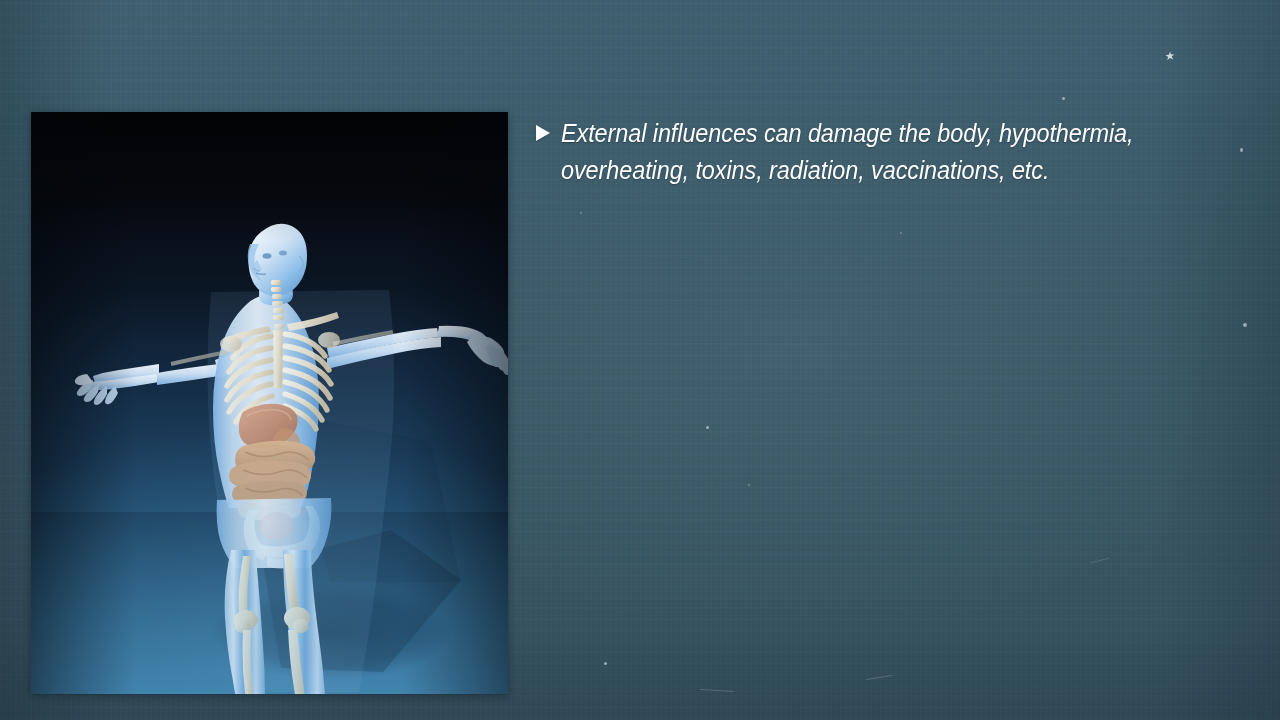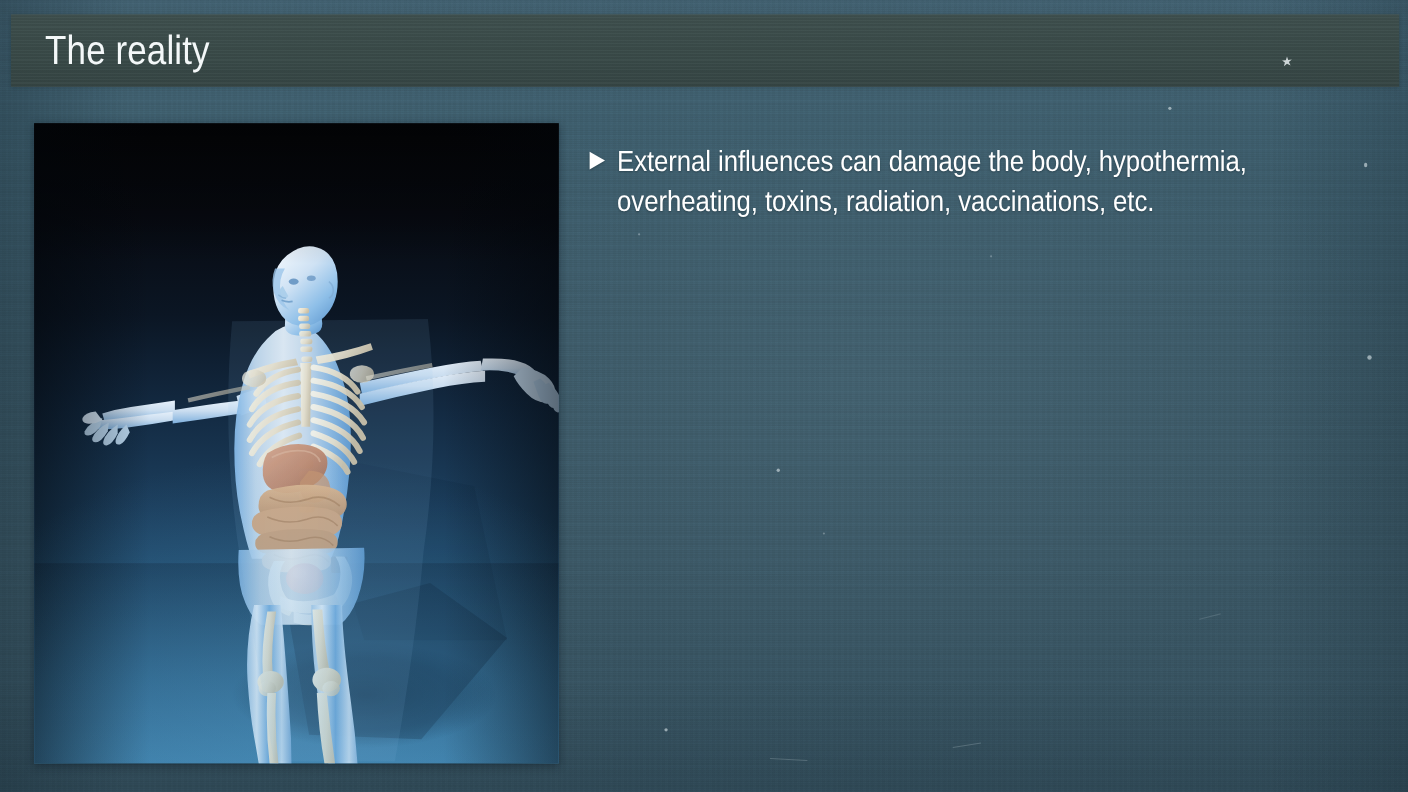--- a/index.html
+++ b/index.html
@@ -122,23 +122,24 @@
     width: 10px;
     height: 11px;
     z-index: 6;
     pointer-events: none;
   }
 
   
   #body-text {
     position: absolute;
     left: 536px;
-    top: 128px;
+    top: 115px;
     width: 716px;
     z-index: 4;
+    font-style: italic;
   }
   .bullet {
     position: relative;
     display: block;
     margin-bottom: 10px;
     padding-left: 25px;
     color: #ffffff;
     font-family: "Liberation Sans", sans-serif;
     font-size: 26.5px;
     line-height: 36.5px;
@@ -213,24 +214,20 @@
   <div class="speck" style="left:580px;top:212px;width:2px;height:2px;opacity:.6;"></div>
   <div class="speck" style="left:1243px;top:323px;width:4px;height:4px;"></div>
   <div class="speck" style="left:706px;top:426px;width:3px;height:3px;"></div>
   <div class="speck" style="left:748px;top:484px;width:2px;height:2px;opacity:.55;"></div>
   <div class="speck" style="left:604px;top:662px;width:3px;height:3px;"></div>
   <div class="speck" style="left:900px;top:232px;width:2px;height:2px;opacity:.5;"></div>
   <div class="scratch" style="left:866px;top:677px;width:26px;height:1px;transform:rotate(-9deg);"></div>
   <div class="scratch" style="left:700px;top:690px;width:34px;height:1px;transform:rotate(3deg);"></div>
   <div class="scratch" style="left:1090px;top:560px;width:20px;height:1px;transform:rotate(-14deg);opacity:.7;"></div>
 
-  <div id="title-band">
-    <div class="band-tex"></div>
-    <div id="slide-title">The reality</div>
-  </div>
   <svg id="title-speck" viewBox="0 0 10 11">
     <path d="M5 0.4 L6.1 3.6 L9.4 3.2 L6.7 5.4 L8.3 8.6 L5 6.9 L2.2 9.3 L3.1 5.9 L0.5 4.1 L3.9 3.8 Z" fill="#e7eef0" opacity="0.85"></path>
   </svg>
 
   <div id="anatomy-figure">
     <svg id="anatomy-svg" viewBox="0 0 477 582" preserveAspectRatio="none">
       <defs>
         <linearGradient id="bodyGrad" x1="0" y1="0" x2="1" y2="0">
           <stop offset="0%" stop-color="#7fb4e4"></stop>
           <stop offset="18%" stop-color="#c6dcef"></stop>

